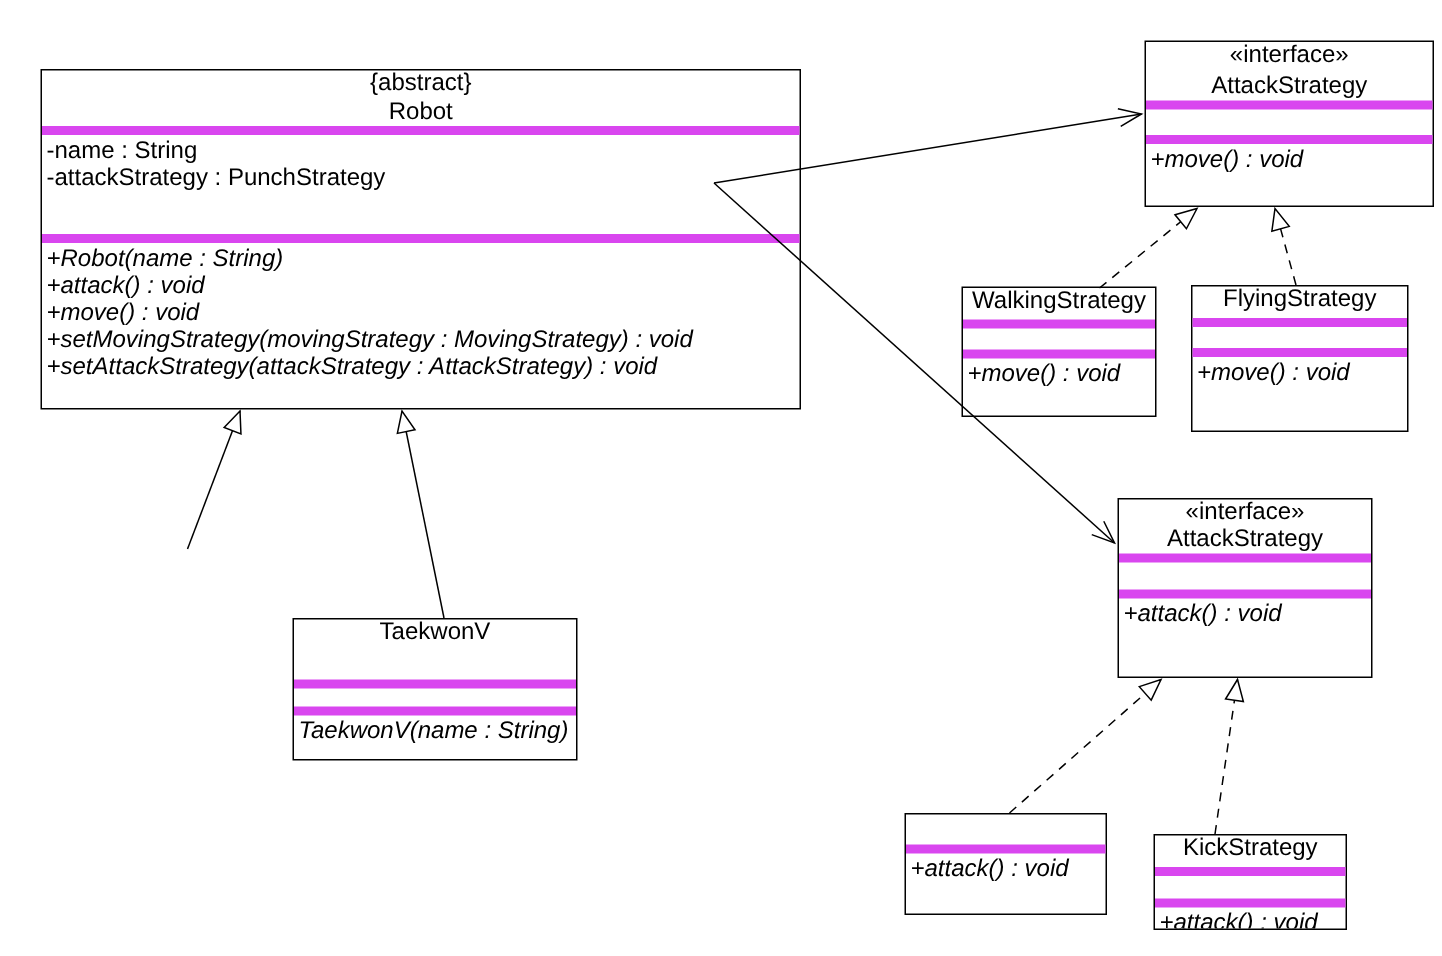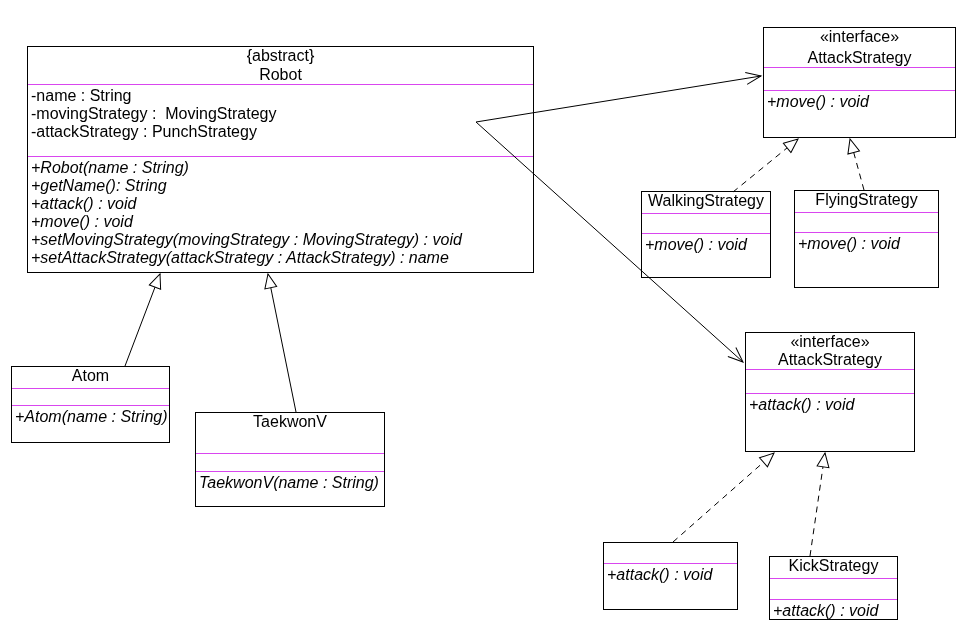--- a/index.html
+++ b/index.html
@@ -4,21 +4,21 @@
 <style>
   html,body{margin:0;padding:0;background:#ffffff;}
   #canvas{
     position:relative;width:961px;height:637px;background:#ffffff;overflow:hidden;
     font-family:"Liberation Sans","DejaVu Sans",sans-serif;color:#000;font-size:16px;
   }
   .uml-class{
     position:absolute;background:#ffffff;border:1px solid #000;box-sizing:border-box;
     display:flex;flex-direction:column;z-index:1;
   }
-  .cmp{border-top:1px solid #d946ef;box-sizing:border-box;overflow:hidden;flex:0 0 auto;}
+  .cmp{border-top:6px solid #d946ef;box-sizing:border-box;overflow:hidden;flex:0 0 auto;}
   .cmp:first-child{border-top:none;}
   .cmp.grow{flex:1 1 auto;font-style:italic;}
   .title{display:flex;flex-direction:column;align-items:center;justify-content:space-between;text-align:center;}
   .tline{line-height:18px;white-space:pre;}
   .tbody{padding-top:2px;}
   .line{line-height:18px;padding:0 3px;white-space:pre;}
   #connectors{position:absolute;left:0;top:0;z-index:2;pointer-events:none;}
 </style>
 </head>
 <body>
@@ -47,30 +47,28 @@
     <line x1="810" y1="556" x2="825" y2="453" stroke="#000" stroke-width="1" stroke-dasharray="6 5" marker-end="url(#hollowTri)"></line>
   </svg>
 
   <div class="uml-class" style="left:27px;top:46px;width:507px;height:227px">
     <div class="cmp title" style="height:37px">
       <div class="tline">{abstract}</div>
       <div class="tline">Robot</div>
     </div>
     <div class="cmp tbody" style="height:72px">
       <div class="line">-name : String</div>
-      <div class="line">-movingStrategy :  MovingStrategy</div>
       <div class="line">-attackStrategy : PunchStrategy</div>
     </div>
     <div class="cmp tbody grow">
       <div class="line">+Robot(name : String)</div>
-      <div class="line">+getName(): String</div>
       <div class="line">+attack() : void</div>
       <div class="line">+move() : void</div>
       <div class="line">+setMovingStrategy(movingStrategy : MovingStrategy) : void</div>
-      <div class="line">+setAttackStrategy(attackStrategy : AttackStrategy) : name</div>
+      <div class="line">+setAttackStrategy(attackStrategy : AttackStrategy) : void</div>
     </div>
   </div>
 
   <div class="uml-class" style="left:763px;top:27px;width:193px;height:111px">
     <div class="cmp title" style="height:39px">
       <div class="tline">«interface»</div>
       <div class="tline">AttackStrategy</div>
     </div>
     <div class="cmp" style="height:23px"></div>
     <div class="cmp tbody grow">
@@ -119,29 +117,20 @@
   <div class="uml-class" style="left:769px;top:556px;width:129px;height:64px">
     <div class="cmp title" style="height:21px">
       <div class="tline">KickStrategy</div>
     </div>
     <div class="cmp" style="height:21px"></div>
     <div class="cmp tbody grow">
       <div class="line">+attack() : void</div>
     </div>
   </div>
 
-  <div class="uml-class" style="left:11px;top:366px;width:159px;height:77px">
-    <div class="cmp title" style="height:21px">
-      <div class="tline">Atom</div>
-    </div>
-    <div class="cmp" style="height:17px"></div>
-    <div class="cmp tbody grow">
-      <div class="line">+Atom(name : String)</div>
-    </div>
-  </div>
 
   <div class="uml-class" style="left:195px;top:412px;width:190px;height:95px">
     <div class="cmp title" style="height:40px">
       <div class="tline">TaekwonV</div>
     </div>
     <div class="cmp" style="height:18px"></div>
     <div class="cmp tbody grow">
       <div class="line">TaekwonV(name : String)</div>
     </div>
   </div>

